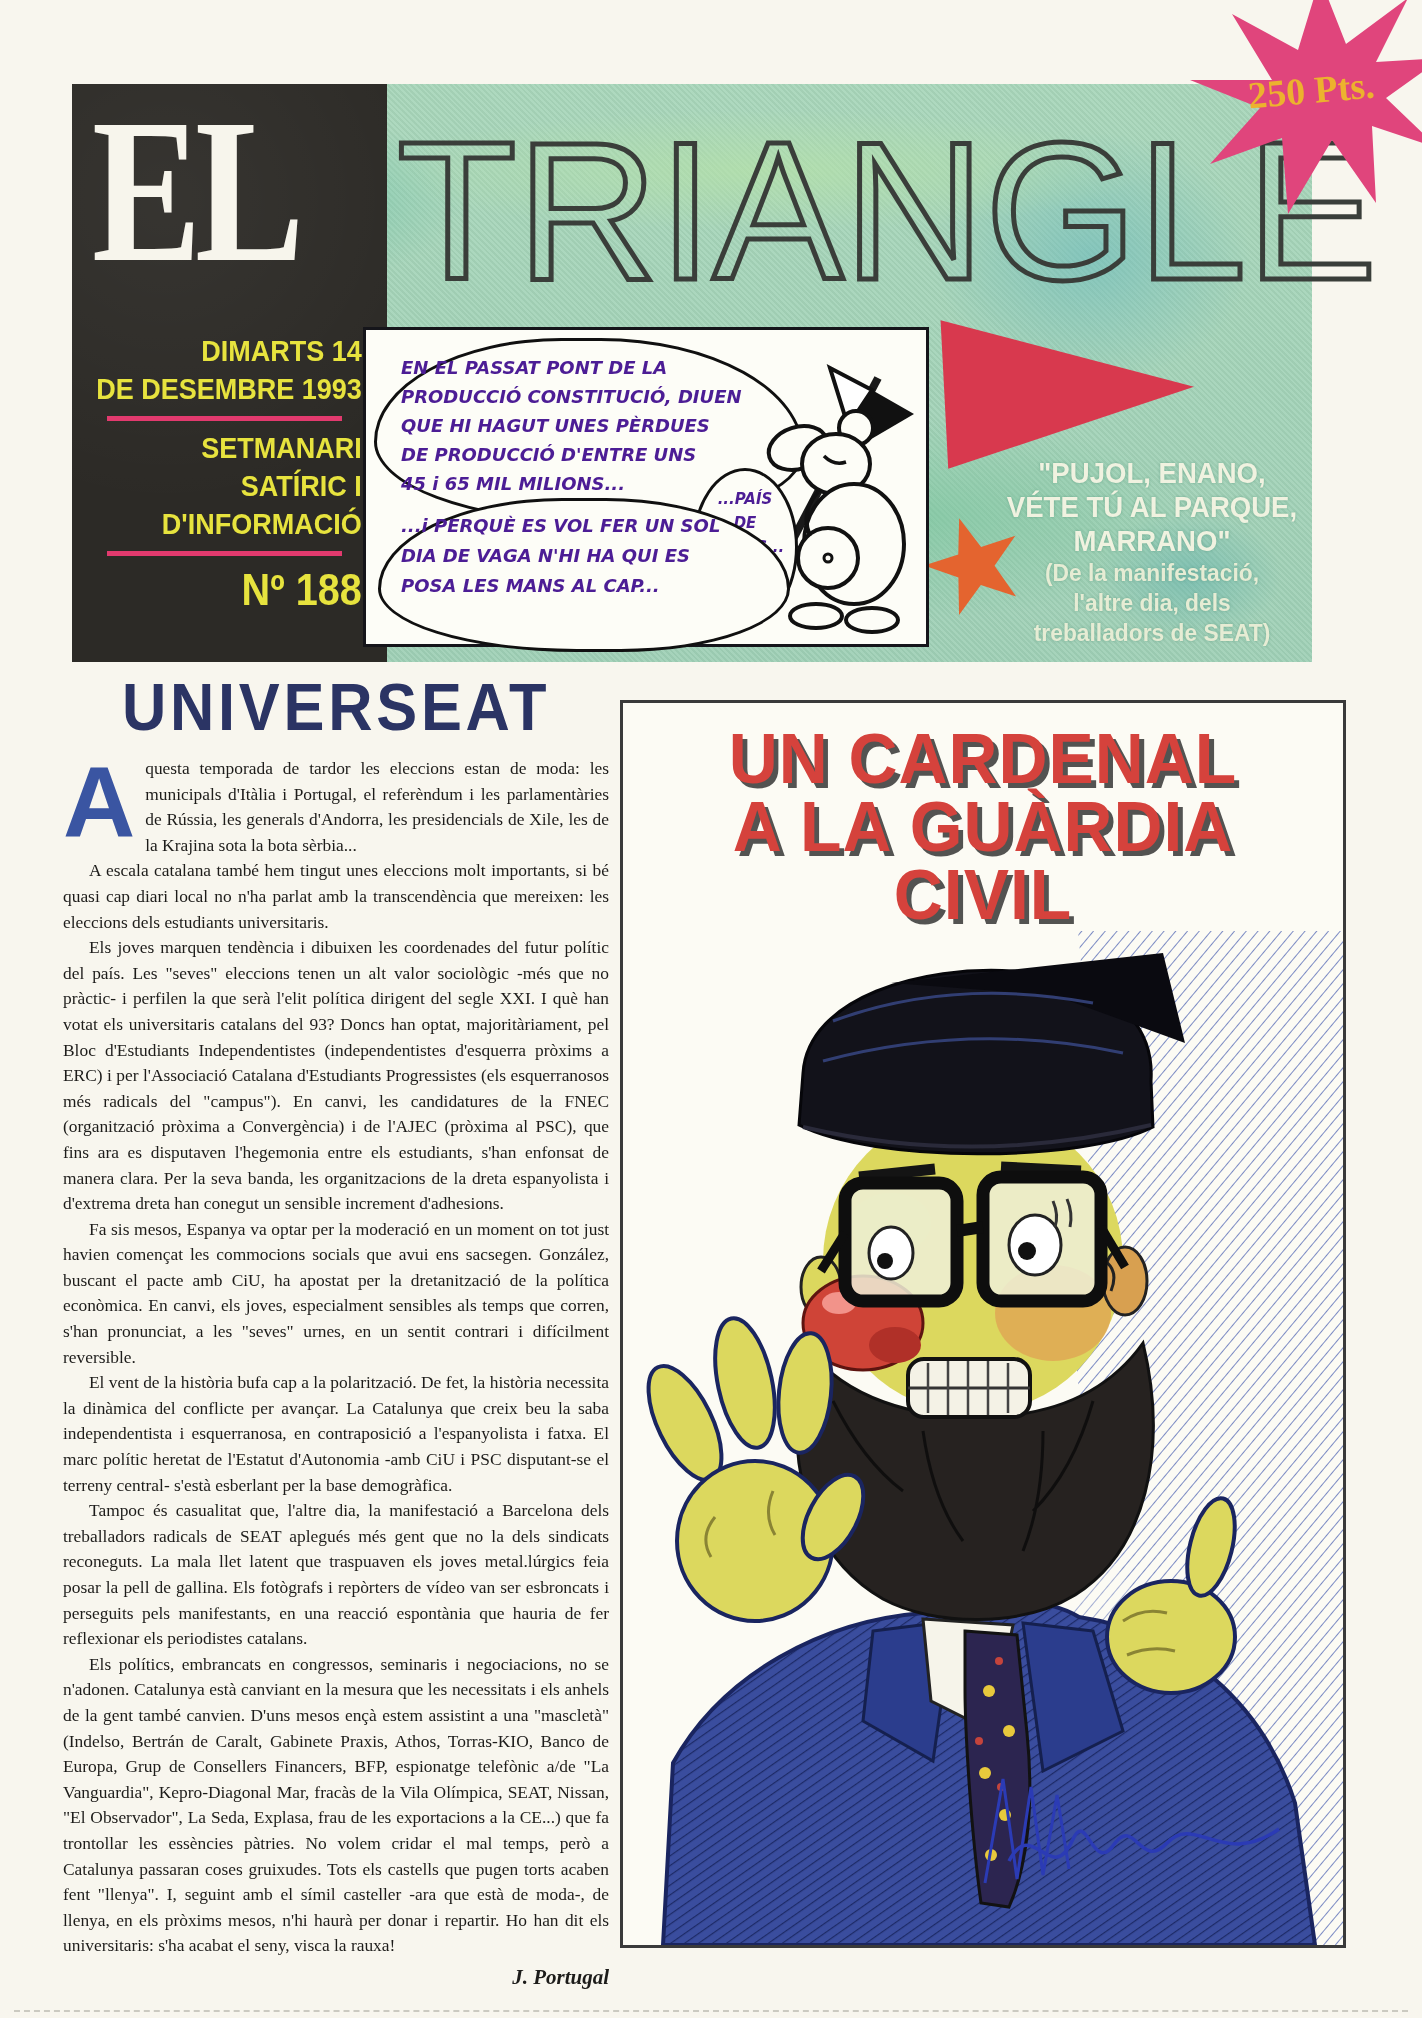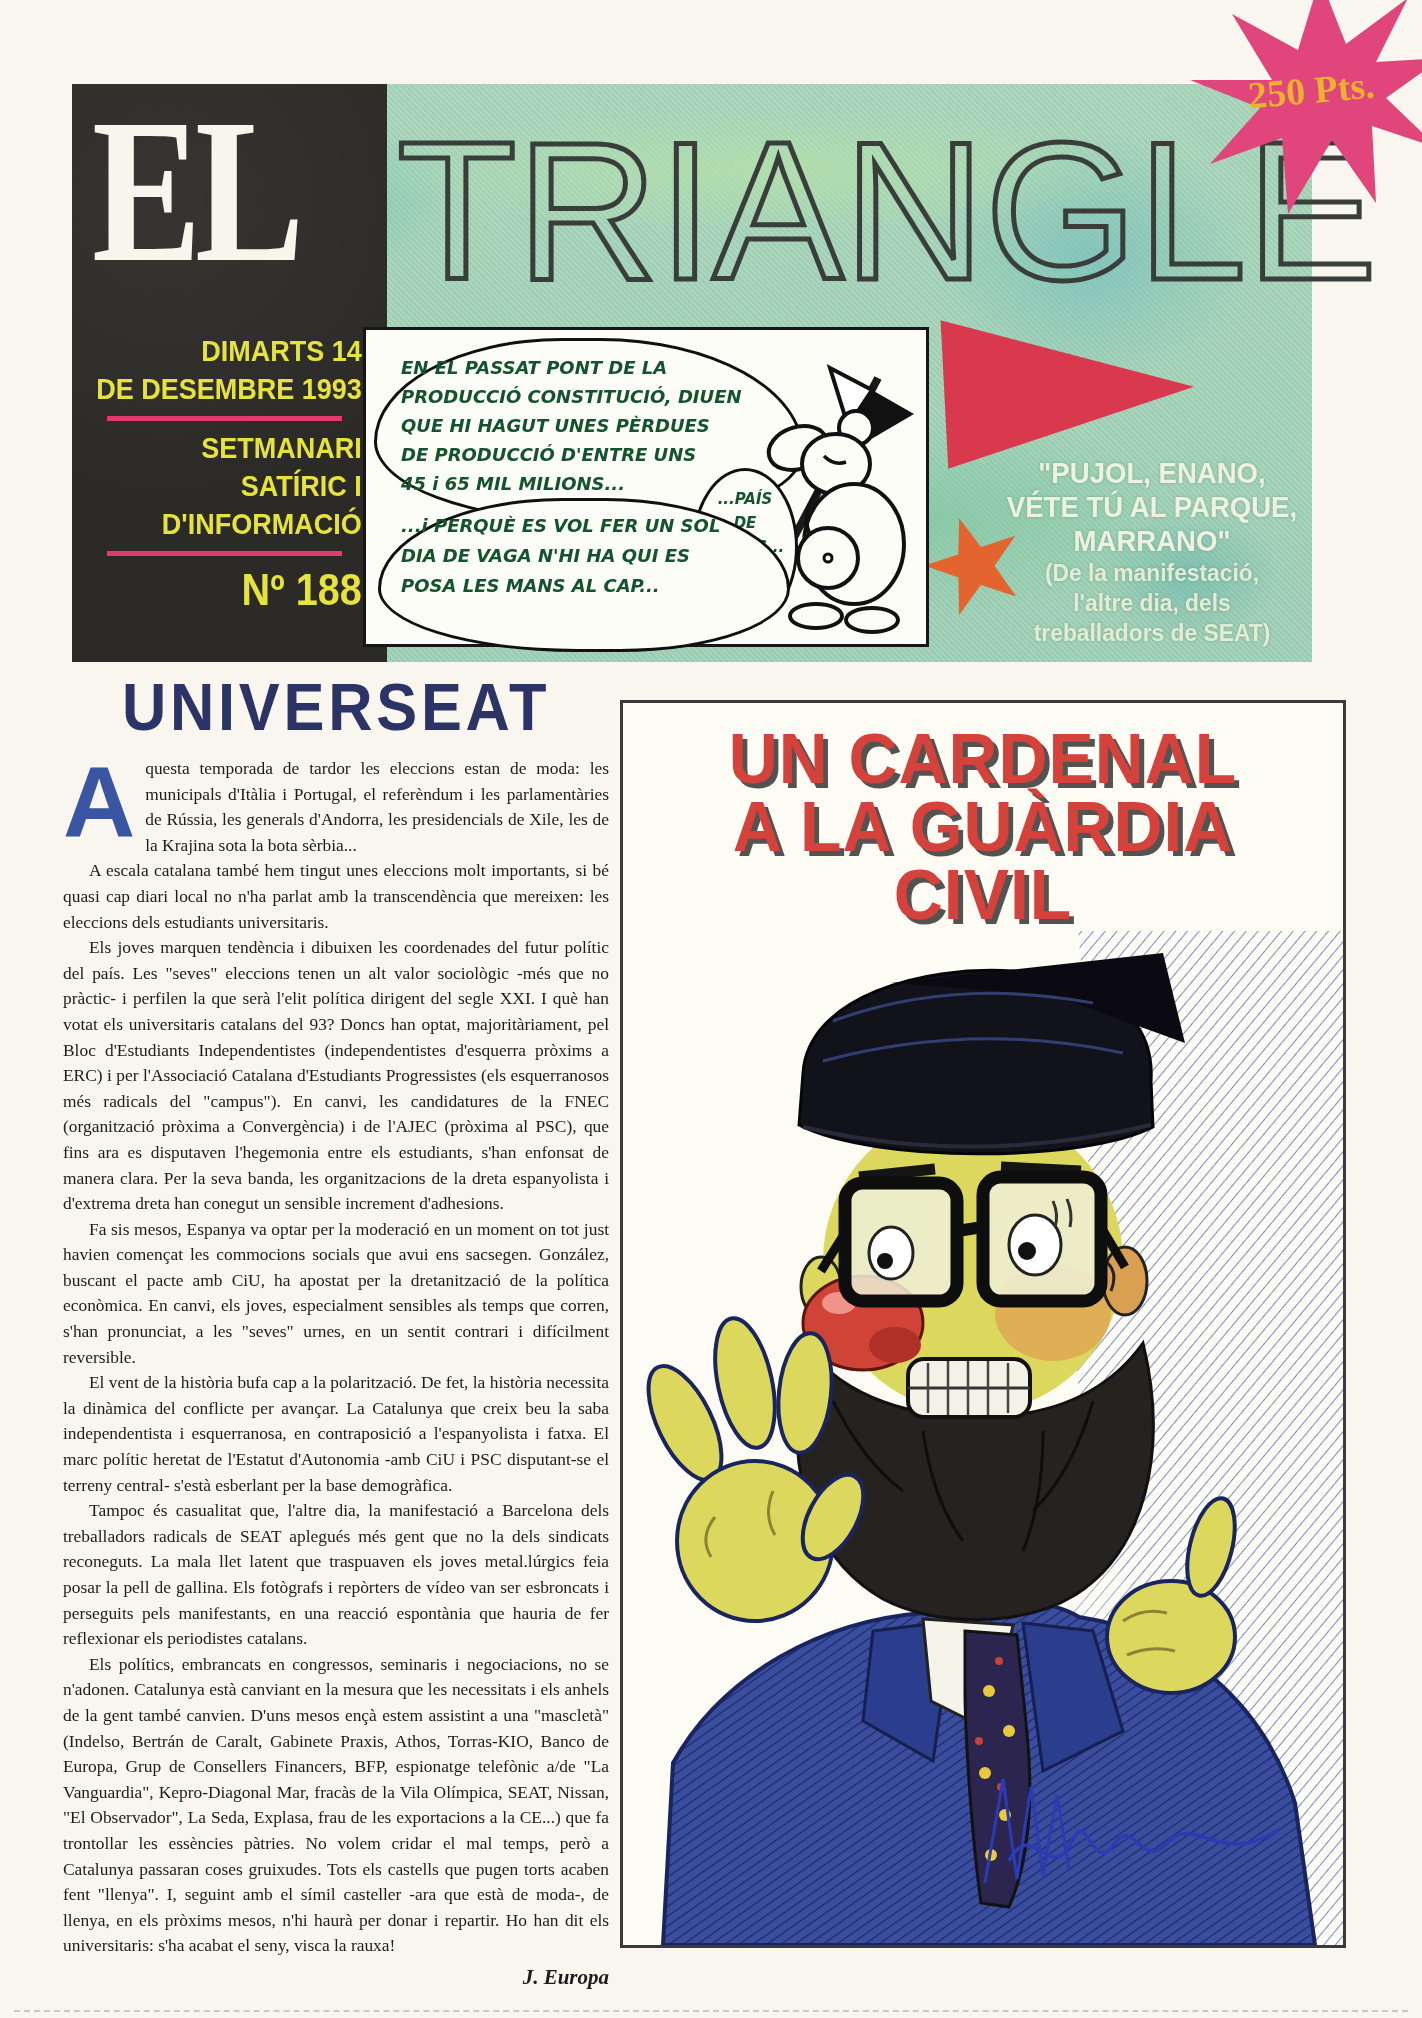--- a/index.html
+++ b/index.html
@@ -36,21 +36,21 @@
 
   
   .burst{position:absolute;left:1180px;top:-12px;width:250px;height:235px;z-index:6;}
   .price{position:absolute;left:1248px;top:68px;z-index:7;font-family:"Liberation Serif",serif;
     font-weight:700;font-size:38px;color:#ecb22e;transform:rotate(-5deg);}
 
   
   .comic{position:absolute;left:363px;top:327px;width:560px;height:314px;background:#fdfdf7;
     border:3px solid #15151a;z-index:3;}
   .bubble{position:absolute;background:#fdfdf7;border:3px solid #101010;
-    font-family:"DejaVu Sans",sans-serif;font-style:italic;font-weight:600;color:#14532d;}
+    font-family:"DejaVu Sans",sans-serif;font-style:italic;font-weight:600;color:#4c1d95;}
   .bubble span{display:block;white-space:nowrap;}
   .bubble1{left:8px;top:8px;width:392px;height:160px;border-radius:48% 52% 46% 54%/62% 68% 42% 48%;
     padding:12px 8px 6px 24px;font-size:18px;line-height:29px;}
   .bubble2{left:12px;top:168px;width:380px;height:126px;border-radius:50% 50% 46% 54%/66% 66% 46% 46%;
     padding:10px 6px 12px 20px;font-size:18px;line-height:30px;z-index:2;}
   .bubble3{left:326px;top:138px;width:92px;height:132px;border-radius:50%;
     padding:16px 4px 4px 4px;font-size:15px;line-height:24px;text-align:center;z-index:1;}
   .mouse{position:absolute;left:392px;top:22px;width:164px;height:286px;}
 
   
@@ -178,21 +178,21 @@
 
   <div class="headline">UNIVERSEAT</div>
   <div class="article">
     <p class="first"><span class="dropcap">A</span><span>questa temporada de tardor les eleccions estan de moda: les municipals d'Itàlia i Portugal, el referèndum i les parlamentàries de Rússia, les generals d'Andorra, les presidencials de Xile, les de la Krajina sota la bota sèrbia...</span></p>
     <p>A escala catalana també hem tingut unes eleccions molt importants, si bé quasi cap diari local no n'ha parlat amb la transcendència que mereixen: les eleccions dels estudiants universitaris.</p>
     <p>Els joves marquen tendència i dibuixen les coordenades del futur polític del país. Les "seves" eleccions tenen un alt valor sociològic -més que no pràctic- i perfilen la que serà l'elit política dirigent del segle XXI. I què han votat els universitaris catalans del 93? Doncs han optat, majoritàriament, pel Bloc d'Estudiants Independentistes (independentistes d'esquerra pròxims a ERC) i per l'Associació Catalana d'Estudiants Progressistes (els esquerranosos més radicals del "campus"). En canvi, les candidatures de la FNEC (organització pròxima a Convergència) i de l'AJEC (pròxima al PSC), que fins ara es disputaven l'hegemonia entre els estudiants, s'han enfonsat de manera clara. Per la seva banda, les organitzacions de la dreta espanyolista i d'extrema dreta han conegut un sensible increment d'adhesions.</p>
     <p>Fa sis mesos, Espanya va optar per la moderació en un moment on tot just havien començat les commocions socials que avui ens sacsegen. González, buscant el pacte amb CiU, ha apostat per la dretanització de la política econòmica. En canvi, els joves, especialment sensibles als temps que corren, s'han pronunciat, a les "seves" urnes, en un sentit contrari i difícilment reversible.</p>
     <p>El vent de la història bufa cap a la polarització. De fet, la història necessita la dinàmica del conflicte per avançar. La Catalunya que creix beu la saba independentista i esquerranosa, en contraposició a l'espanyolista i fatxa. El marc polític heretat de l'Estatut d'Autonomia -amb CiU i PSC disputant-se el terreny central- s'està esberlant per la base demogràfica.</p>
     <p>Tampoc és casualitat que, l'altre dia, la manifestació a Barcelona dels treballadors radicals de SEAT aplegués més gent que no la dels sindicats reconeguts. La mala llet latent que traspuaven els joves metal.lúrgics feia posar la pell de gallina. Els fotògrafs i repòrters de vídeo van ser esbroncats i perseguits pels manifestants, en una reacció espontània que hauria de fer reflexionar els periodistes catalans.</p>
     <p>Els polítics, embrancats en congressos, seminaris i negociacions, no se n'adonen. Catalunya està canviant en la mesura que les necessitats i els anhels de la gent també canvien. D'uns mesos ençà estem assistint a una "mascletà" (Indelso, Bertrán de Caralt, Gabinete Praxis, Athos, Torras-KIO, Banco de Europa, Grup de Consellers Financers, BFP, espionatge telefònic a/de "La Vanguardia", Kepro-Diagonal Mar, fracàs de la Vila Olímpica, SEAT, Nissan, "El Observador", La Seda, Explasa, frau de les exportacions a la CE...) que fa trontollar les essències pàtries. No volem cridar el mal temps, però a Catalunya passaran coses gruixudes. Tots els castells que pugen torts acaben fent "llenya". I, seguint amb el símil casteller -ara que està de moda-, de llenya, en els pròxims mesos, n'hi haurà per donar i repartir. Ho han dit els universitaris: s'ha acabat el seny, visca la rauxa!</p>
-    <div class="byline">J. Europa</div>
+    <div class="byline">J. Portugal</div>
   </div>
 
   <div class="feature">
     <div class="feature-headline">
       <span>UN CARDENAL</span>
       <span>A LA GUÀRDIA</span>
       <span>CIVIL</span>
     </div>
 
     <svg class="cartoon-art" viewBox="0 0 720 1014">

